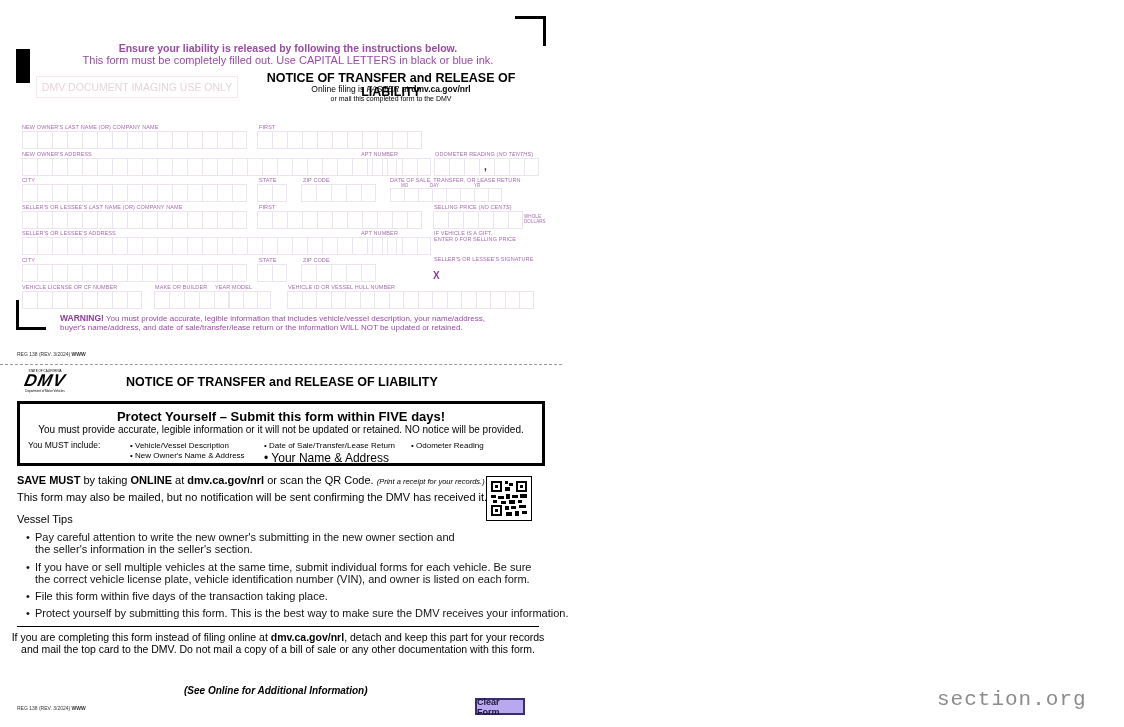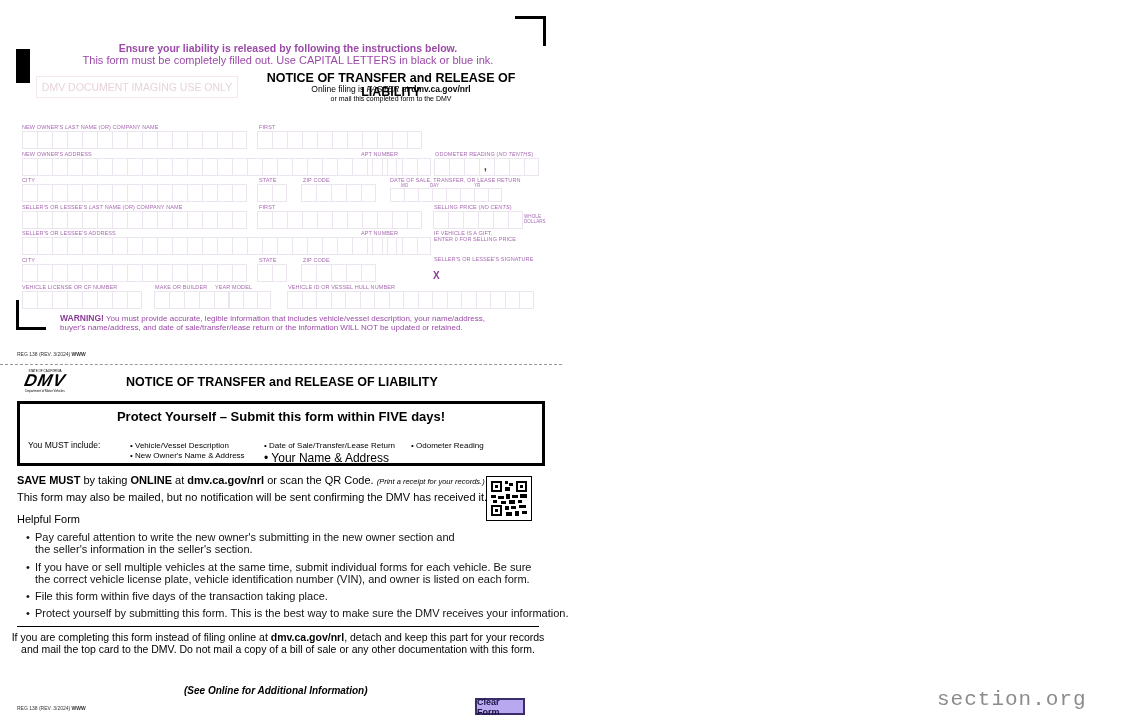--- a/index.html
+++ b/index.html
@@ -341,20 +341,21 @@
 
 <div class="abs" style="left:17px;top:369px;width:56px;height:24px;text-align:center;">
   <div style="font-size:3px;line-height:4px;">STATE OF CALIFORNIA</div>
   <div style="font-size:17px;line-height:16px;font-weight:bold;font-style:italic;letter-spacing:1px;transform:skewX(-12deg);">DMV</div>
   <div style="font-size:3px;line-height:4px;">Department of Motor Vehicles</div>
 </div>
 <div class="abs" style="left:126px;top:375px;font-size:12.5px;font-weight:bold;white-space:nowrap;">NOTICE OF TRANSFER and RELEASE OF LIABILITY</div>
 
 <div class="abs" style="left:17px;top:401px;width:528px;height:65px;border:3px solid #000;box-sizing:border-box;">
   <div style="position:absolute;left:0;right:0;top:5px;text-align:center;font-size:13px;font-weight:bold;">Protect Yourself – Submit this form within FIVE days!</div>
+  <div style="position:absolute;left:0;right:0;top:20px;text-align:center;font-size:10px;">You must provide accurate, legible information or it will not be updated or retained. NO notice will be provided.</div>
   <div style="position:absolute;left:8px;top:36px;font-size:8.5px;">You MUST include:</div>
   <div style="position:absolute;left:110px;top:37px;font-size:8px;">• Vehicle/Vessel Description</div>
   <div style="position:absolute;left:110px;top:47px;font-size:8px;">• New Owner's Name &amp; Address</div>
   <div style="position:absolute;left:244px;top:37px;font-size:8px;">• Date of Sale/Transfer/Lease Return</div>
   <div style="position:absolute;left:244px;top:47px;font-size:12px;">• Your Name &amp; Address</div>
   <div style="position:absolute;left:391px;top:37px;font-size:8px;text-align:center;">• Odometer Reading</div>
 </div>
 
 <div class="abs" style="left:17px;top:474px;font-size:11px;white-space:nowrap;">
   <b>SAVE MUST</b><span> by taking </span><b>ONLINE</b><span> at </span><b>dmv.ca.gov/nrl</b><span> or scan the QR Code. </span><i style="font-size:7.5px;">(Print a receipt for your records.)</i>
@@ -386,21 +387,21 @@
       <rect x="31" y="23" width="4" height="3" fill="#000"></rect>
     <rect x="18" y="29" width="4" height="4" fill="#000"></rect>
       <rect x="24" y="29" width="5" height="3" fill="#000"></rect>
       <rect x="32" y="28" width="7" height="3" fill="#000"></rect>
     <rect x="19" y="35" width="6" height="4" fill="#000"></rect>
       <rect x="28" y="34" width="4" height="5" fill="#000"></rect>
       <rect x="35" y="34" width="5" height="3" fill="#000"></rect>
   </svg>
 </div>
 
-<div class="abs" style="left:17px;top:513px;font-size:11px;">Helpful Form</div>
+<div class="abs" style="left:17px;top:513px;font-size:11px;">Vessel Tips</div>
 
 <div class="tip" style="top:531px;height:24px;width:520px;">
   <span class="b">•</span>
     <span class="t" style="width:430px;">Pay careful attention to write the new owner's submitting in the new owner section and the seller's information in the seller's section.</span>
 </div>
 <div class="tip" style="top:561px;height:24px;width:520px;">
   <span class="b">•</span>
     <span class="t" style="width:505px;">If you have or sell multiple vehicles at the same time, submit individual forms for each vehicle. Be sure the correct vehicle license plate, vehicle identification number (VIN), and owner is listed on each form.</span>
 </div>
 <div class="tip" style="top:590px;height:12px;width:520px;">

